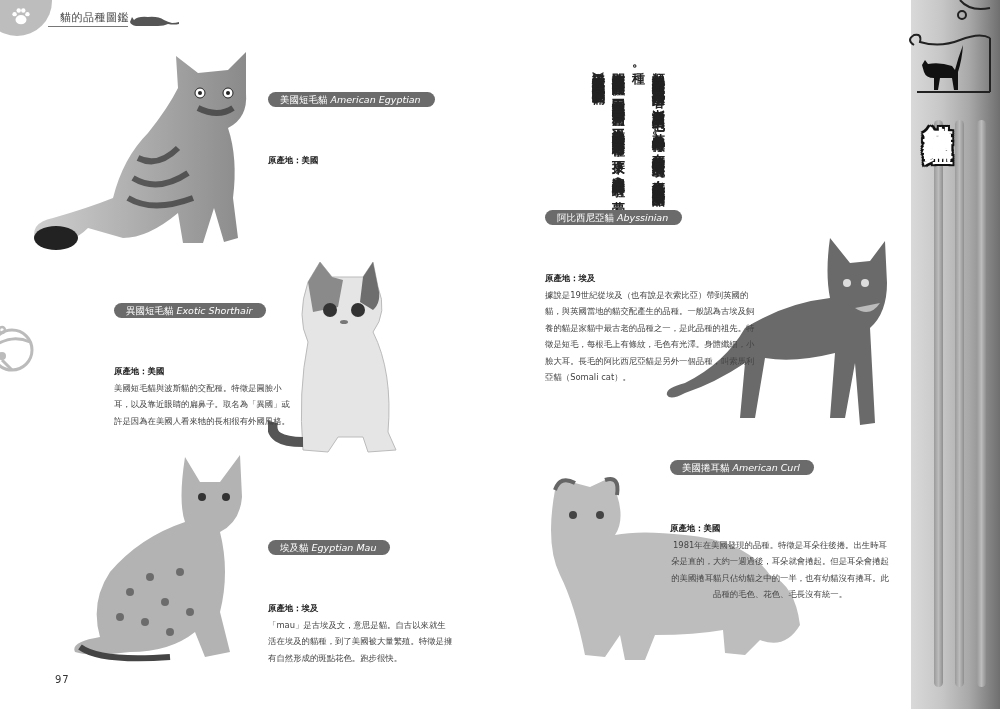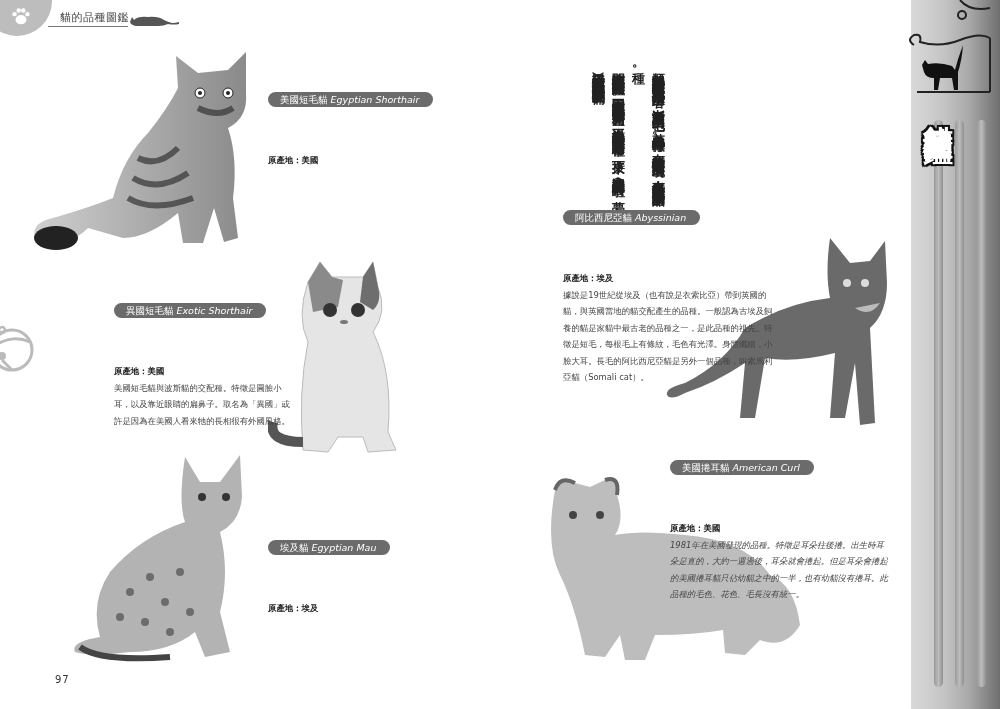--- a/index.html
+++ b/index.html
@@ -39,23 +39,23 @@
   .breed { position: absolute; font-size: 8.4px; line-height: 16.5px; color: #444; }
   .breed .label { display: inline-block; height: 15px; line-height: 15px; padding: 0 14px 0 12px;
     background: #6b6b6b; border-radius: 8px; color: #fff; font-size: 9.5px; margin-bottom: 5px; white-space: nowrap; }
   .breed .label .en { font-style: italic; margin-left: 3px; }
   .breed .origin { font-weight: bold; color: #222; margin-top: 40px; }
   .breed .desc { color: #444; }
 
   #b-american-shorthair { left: 268px; top: 92px; width: 185px; }
   #b-exotic-shorthair { left: 114px; top: 303px; width: 180px; }
   #b-egyptian-mau { left: 268px; top: 540px; width: 185px; }
-  #b-abyssinian { left: 563px; top: 210px; width: 215px; }
+  #b-abyssinian { left: 545px; top: 210px; width: 215px; }
   #b-american-curl { left: 670px; top: 460px; width: 220px; }
-  #b-american-curl .desc { text-align: left; font-style: italic; }
+  #b-american-curl .desc { text-align: center; }
 
   
   .photo { position: absolute; }
   .page-number { position: absolute; left: 55px; top: 674px; font-size: 10px; color: #333; letter-spacing: 1px; }
 </style>
 </head>
 <body>
 
 <div class="header">
   <div class="circle"></div>
@@ -137,33 +137,34 @@
   <circle cx="28" cy="40" r="4" fill="#444"></circle>
     <circle cx="55" cy="40" r="4" fill="#444"></circle>
 </svg>
 
 <div class="intro">
   <p class="indent">起源於非洲野貓的家貓在世界各地與人類共同生活著，漸漸發展出不同的毛色、花色與身體特徵。有些貓的特徵是自然的出現，也有些貓是人類配種製造出來的品種。</p>
   <p class="indent">坊間有許多貓品種註冊團體，不同團體認可的品種數量皆不盡相同，不過貓的品種大致上來說有超過一百種。接下來，這裡將介紹與〈哆啦A夢戀愛了〉這篇漫畫中出現的貓一樣漂亮的貓咪們。</p>
 </div>
 
 <div class="breed" id="b-american-shorthair">
-  <div class="label"><span>美國短毛貓</span><span class="en">Egyptian Shorthair</span></div>
+  <div class="label"><span>美國短毛貓</span><span class="en">American Egyptian</span></div>
   <div class="origin">原產地：美國</div>
 </div>
 
 <div class="breed" id="b-exotic-shorthair">
   <div class="label"><span>異國短毛貓</span><span class="en">Exotic Shorthair</span></div>
   <div class="origin">原產地：美國</div>
   <div class="desc">美國短毛貓與波斯貓的交配種。特徵是圓臉小耳，以及靠近眼睛的扁鼻子。取名為「異國」或許是因為在美國人看來牠的長相很有外國風格。</div>
 </div>
 
 <div class="breed" id="b-egyptian-mau">
   <div class="label"><span>埃及貓</span><span class="en">Egyptian Mau</span></div>
   <div class="origin">原產地：埃及</div>
+  <div class="desc">「mau」是古埃及文，意思是貓。自古以來就生活在埃及的貓種，到了美國被大量繁殖。特徵是擁有自然形成的斑點花色。跑步很快。</div>
 </div>
 
 <div class="breed" id="b-abyssinian">
   <div class="label"><span>阿比西尼亞貓</span><span class="en">Abyssinian</span></div>
   <div class="origin">原產地：埃及</div>
   <div class="desc">據說是19世紀從埃及（也有說是衣索比亞）帶到英國的貓，與英國當地的貓交配產生的品種。一般認為古埃及飼養的貓是家貓中最古老的品種之一，是此品種的祖先。特徵是短毛，每根毛上有條紋，毛色有光澤。身體纖細，小臉大耳。長毛的阿比西尼亞貓是另外一個品種，叫索馬利亞貓（Somali cat）。</div>
 </div>
 
 <div class="breed" id="b-american-curl">
   <div class="label"><span>美國捲耳貓</span><span class="en">American Curl</span></div>

